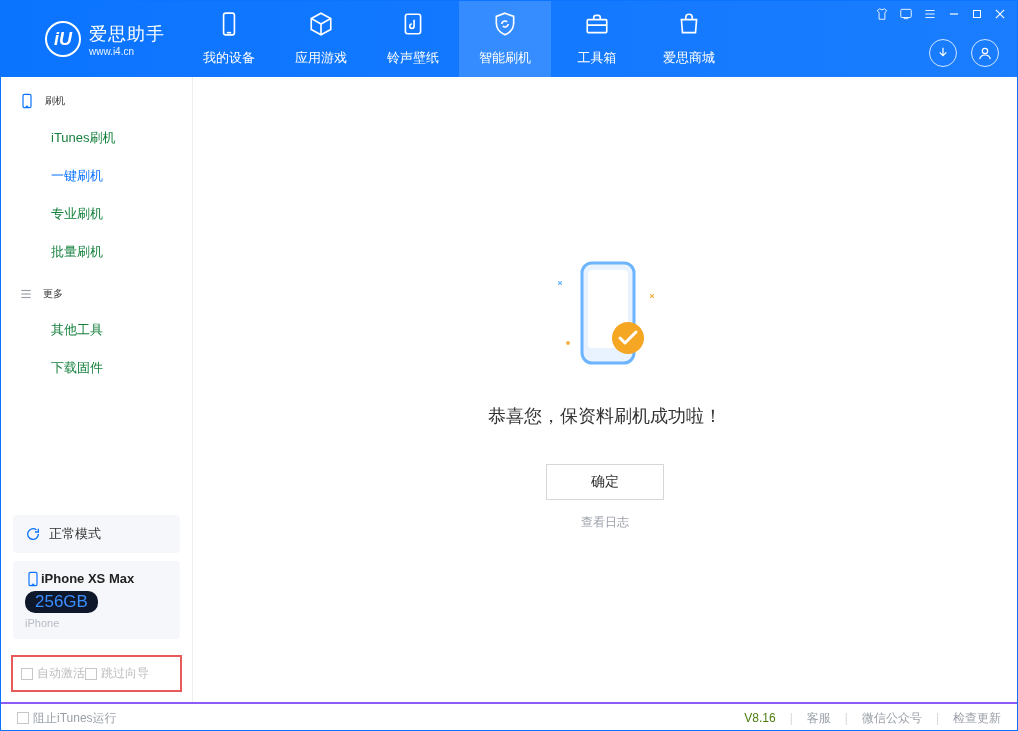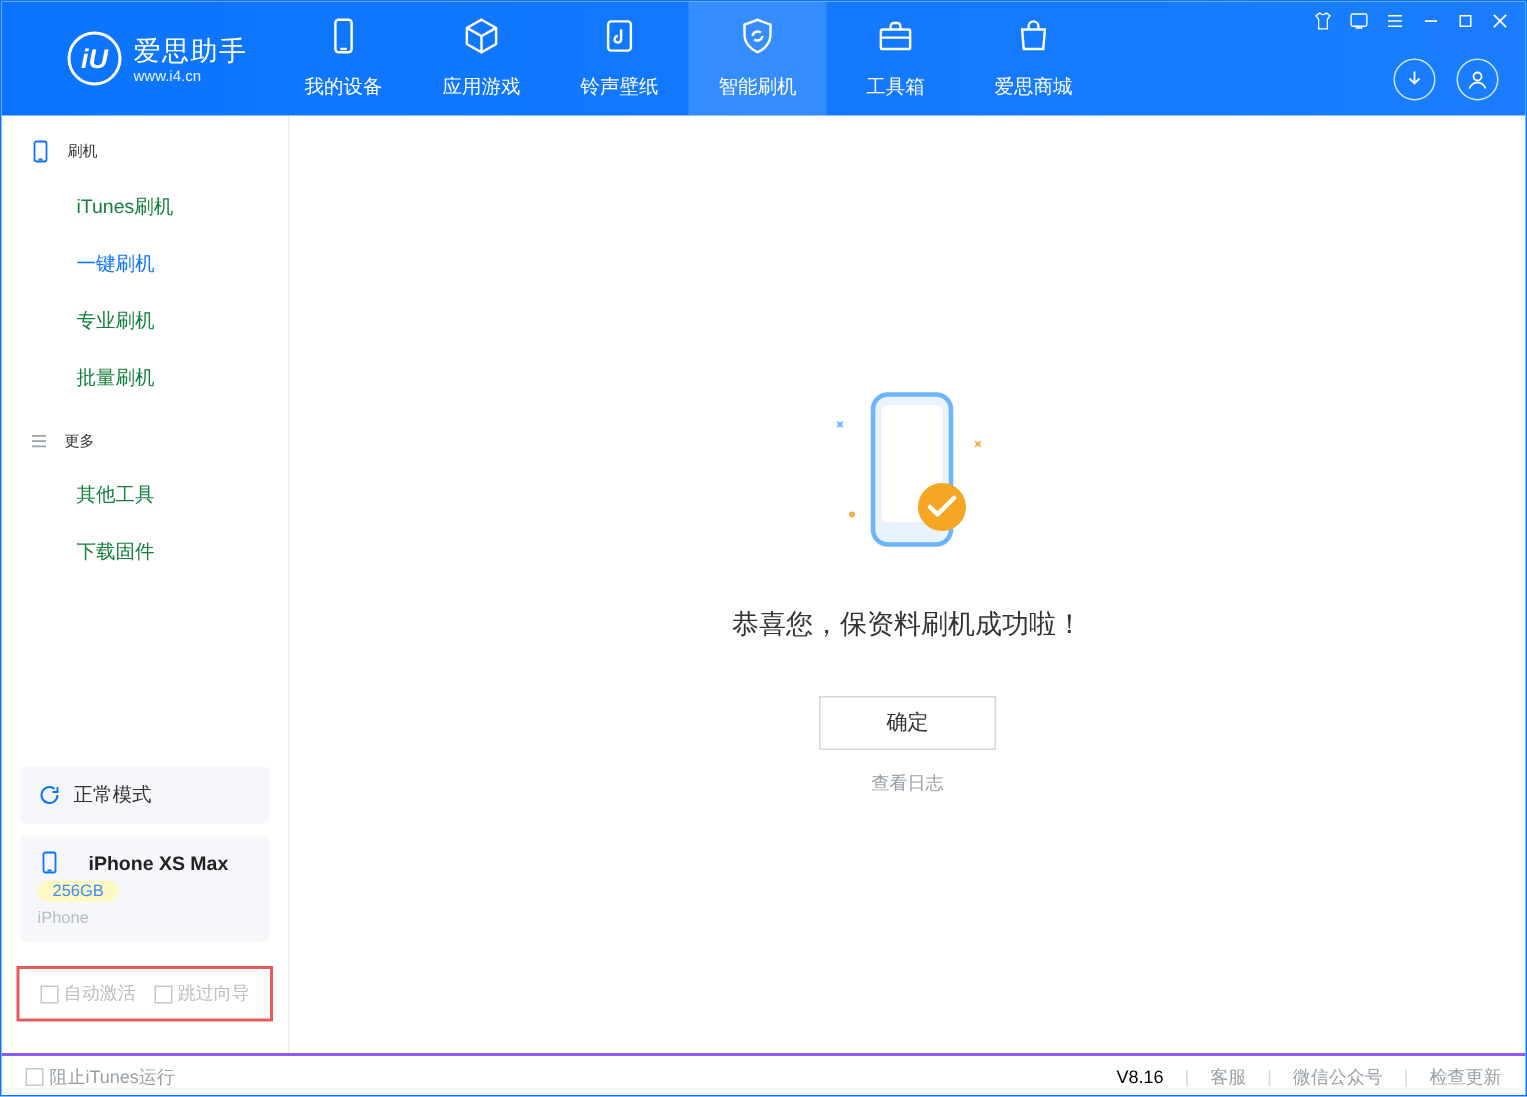--- a/index.html
+++ b/index.html
@@ -26,39 +26,39 @@
 
 .body { display: flex; height: 625px; }
 .sidebar { width: 192px; border-right: 1px solid #eee; display: flex; flex-direction: column; }
 .side-section-h { display: flex; align-items: center; gap: 10px; padding: 16px 16px 10px 18px; font-size: 10px; color: #333; font-weight: 500; }
 .side-item { padding: 10px 16px 10px 50px; font-size: 13px; color: #15803d; cursor: pointer; }
 .side-item.active { color: #0b74ff; font-weight: 500; }
 .side-spacer { flex: 1; }
 .side-device { margin: 8px 12px; background: #f6f7fa; border-radius: 4px; padding: 10px 12px; font-size: 13px; color: #333; display: flex; align-items: center; gap: 8px; }
 .side-device-card { margin: 0 12px 10px 12px; background: #f6f7fa; border-radius: 4px; padding: 10px 12px; }
 .dev-name { font-size: 13px; font-weight: 600; color: #222; }
-.dev-cap { margin-top: 4px; display: inline-block; background: #fef9c3; color: #3b8eff; border-radius: 10px; padding: 1px 10px; font-size: 11px; }
+.dev-cap { margin-top: 4px; display: inline-block; background: #0f172a; color: #3b8eff; border-radius: 10px; padding: 1px 10px; font-size: 17px; }
 .dev-type { margin-top: 4px; font-size: 11px; color: #b7bcc5; }
-.opt-row { border: 2px solid #e65a5a; margin: 6px 10px 21px 10px; padding: 8px 8px; display: flex; gap: 12px; align-items: center; justify-content: center; }
+.opt-row { border: 2px solid #e65a5a; margin: 6px 10px 10px 10px; padding: 8px 8px; display: flex; align-items: center; }
 .chk { display: flex; align-items: center; gap: 4px; font-size: 12px; color: #bdbdbd; cursor: pointer; }
 .chk-box { width: 12px; height: 12px; border: 1px solid #c7c7c7; }
 
 .main { flex: 1; position: relative; display: flex; flex-direction: column; align-items: center; justify-content: center; }
 .illus { width: 130px; height: 130px; position: relative; }
 .msg { margin-top: 26px; font-size: 18px; color: #333; font-weight: 500; }
 .ok-btn { margin-top: 36px; width: 118px; height: 36px; border: 1px solid #d7d7d7; background: #fff; font-size: 14px; color: #333; cursor: pointer; }
 .log-link { margin-top: 14px; font-size: 12px; color: #9aa0a8; cursor: pointer; text-align: center; }
 
 
 .footer { height: 30px; border-top: 2px solid #8b5cf6; display: flex; align-items: center; padding: 0 16px; font-size: 12px; color: #9aa0a8; }
 .footer .left { display: flex; align-items: center; gap: 6px; }
 .footer .right { margin-left: auto; display: flex; align-items: center; gap: 14px; }
 .footer .divider { color: #d8d8d8; }
 .footer .link { cursor: pointer; }
-.ver { color: #000000; }
+.ver { color: #4d7c0f; }
 </style>
 </head>
 <body>
 
 <div class="header">
   <div class="logo-block">
     <div class="logo-circle">iU</div>
     <div class="logo-text">
       <div class="title">爱思助手</div>
       <div class="sub">www.i4.cn</div>
@@ -190,21 +190,21 @@
 
     <div class="side-device">
       <svg width="16" height="16" viewBox="0 0 24 24" fill="none" stroke="#0b74ff" stroke-width="2">
           <path d="M20 12a8 8 0 1 1-3-6.2"></path>
           <path d="M20 4v5h-5"></path>
         </svg>
       <span>正常模式</span>
     </div>
 
     <div class="side-device-card">
-      <div style="display:flex;align-items:center;gap:18px;">
+      <div style="display:flex;align-items:flex-start;gap:0;">
         <svg width="16" height="16" viewBox="0 0 24 24" fill="none" stroke="#0b74ff" stroke-width="1.8">
             <rect x="6" y="2" width="12" height="20" rx="2"></rect>
             <line x1="10" y1="20" x2="14" y2="20"></line>
           </svg>
         <span class="dev-name">iPhone XS Max</span>
       </div>
       <span class="dev-cap">256GB</span>
       <div class="dev-type">iPhone</div>
     </div>
 

